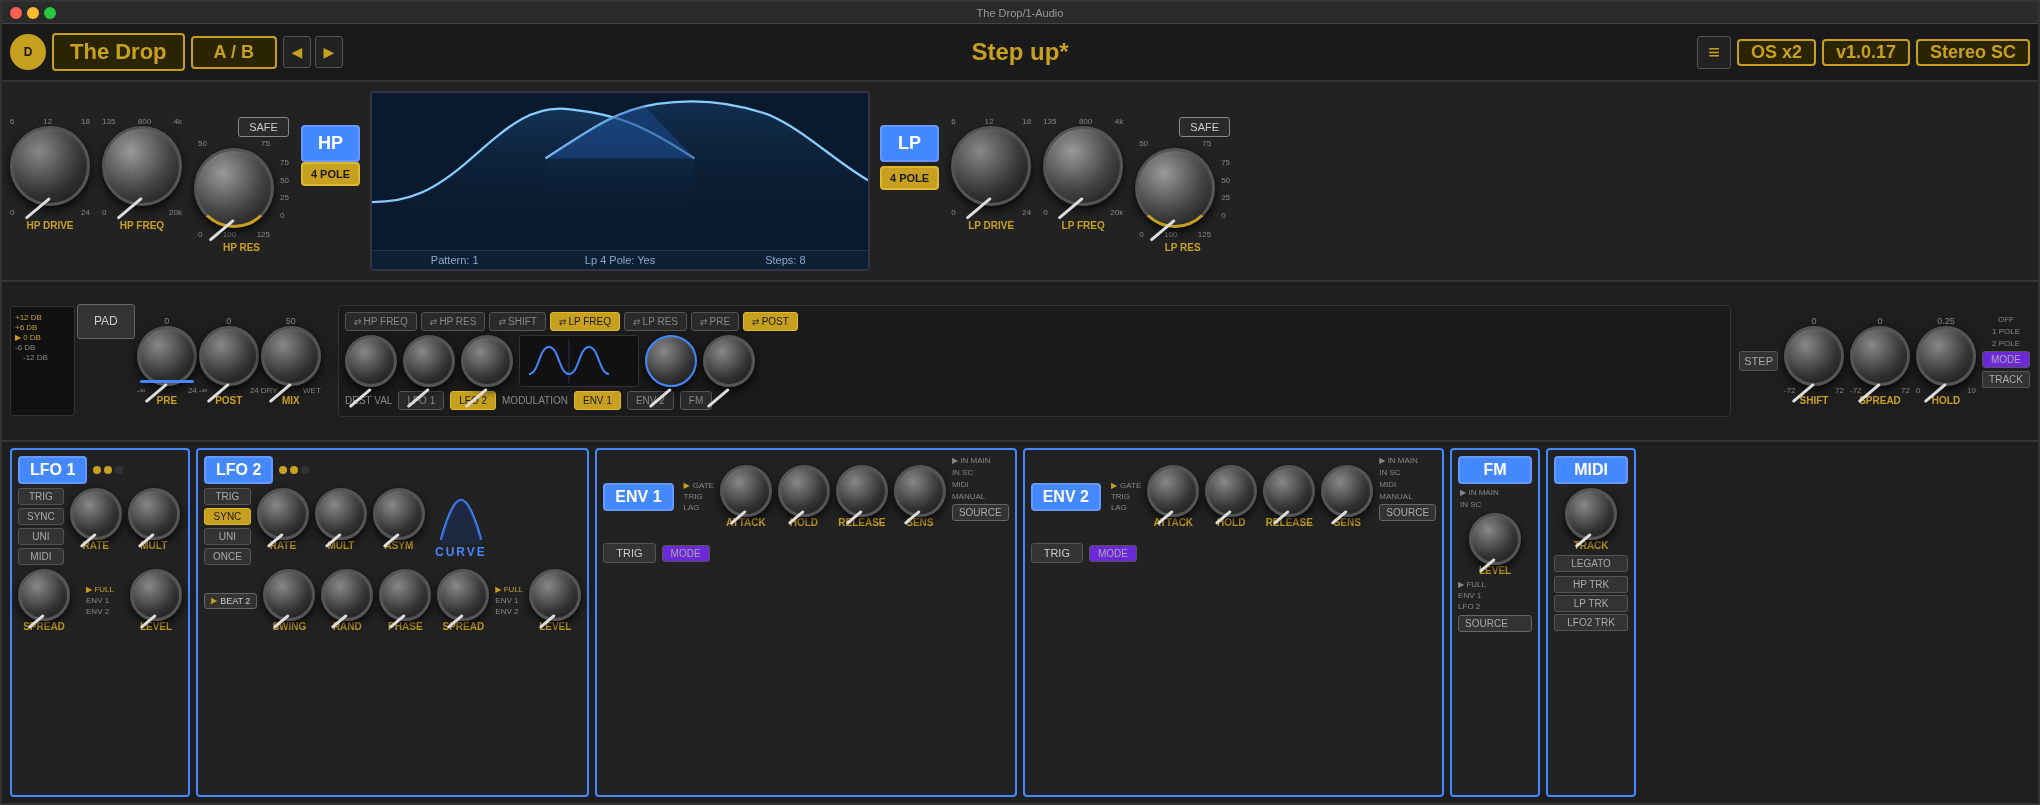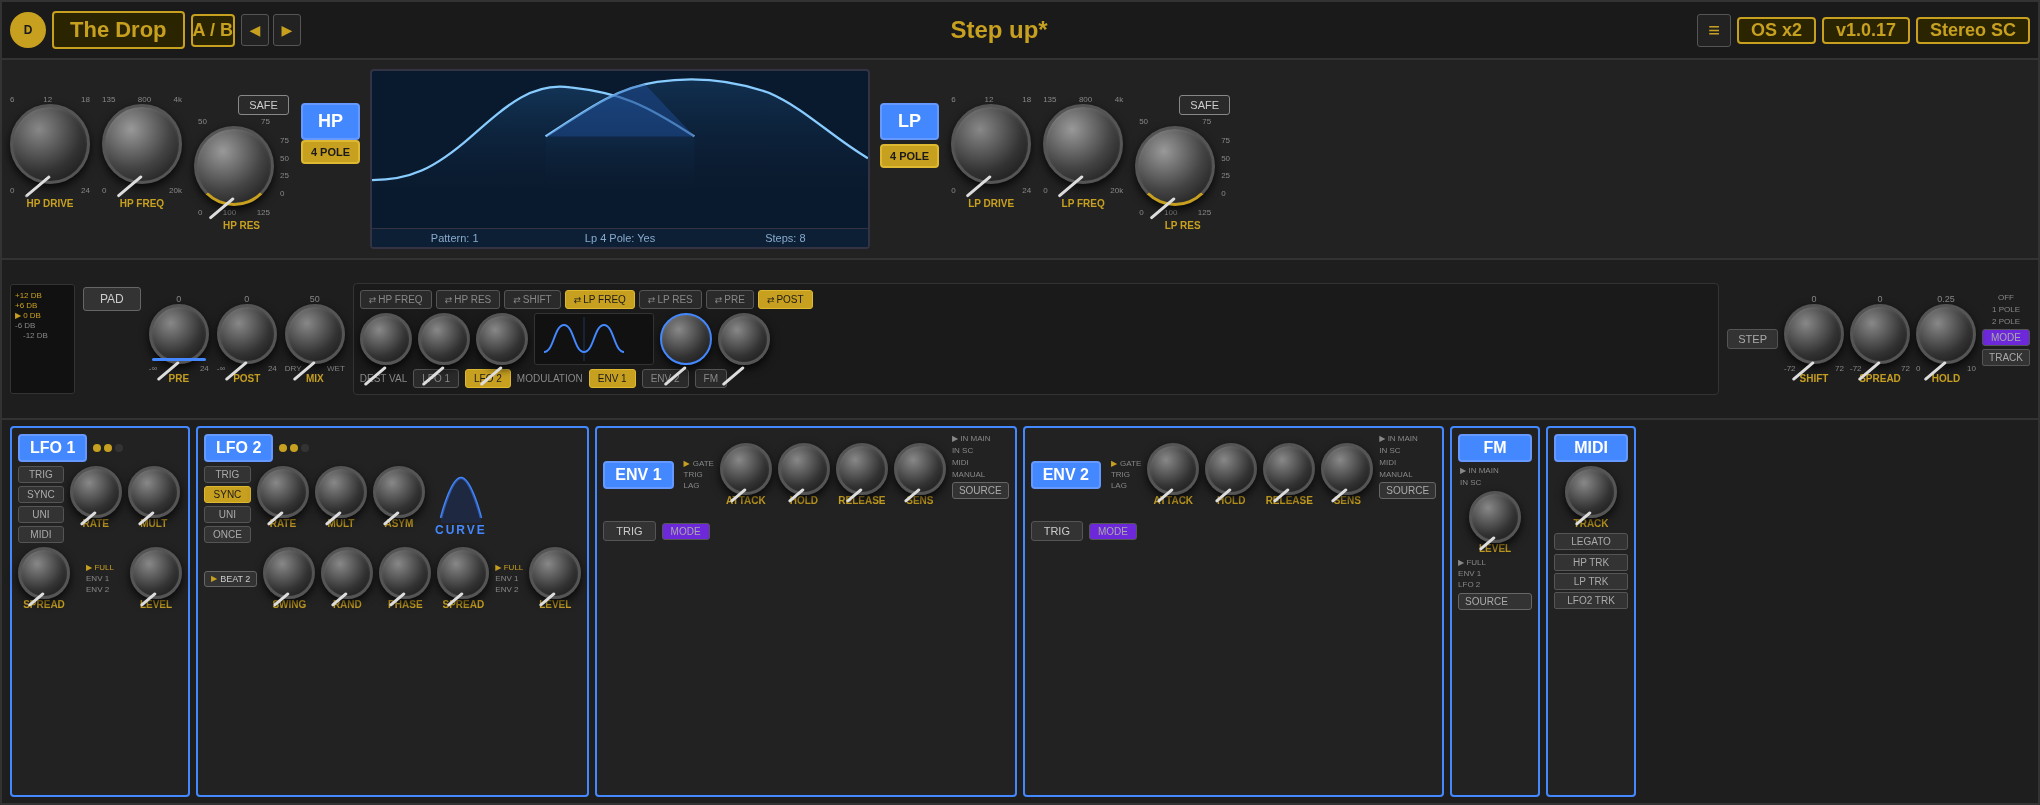--- a/index.html
+++ b/index.html
@@ -74,21 +74,21 @@
       font-weight: bold;
       padding: 4px 16px;
       border-radius: 4px;
     }
     .toolbar-ab {
       background: #2a2500;
       border: 2px solid #c8a020;
       color: #c8a020;
       font-size: 18px;
       font-weight: bold;
-      padding: 4px 0;
+      padding: 4px 21px;
       border-radius: 4px;
     }
     .toolbar-nav {
       display: flex;
       gap: 4px;
     }
     .toolbar-arrow {
       background: #222;
       border: 1px solid #555;
       color: #c8a020;
@@ -448,21 +448,21 @@
       border-radius: 2px;
       cursor: pointer;
       white-space: nowrap;
     }
 
     
     .step-btn {
       background: #333;
       border: 1px solid #555;
       color: #aaa;
-      padding: 3px 10px;
+      padding: 3px 4px;
       font-size: 11px;
       border-radius: 3px;
       cursor: pointer;
     }
 
     svg.filter-svg {
       width: 100%;
       height: 100%;
     }
 
@@ -512,20 +512,28 @@
       display: flex;
       flex-direction: column;
       align-items: center;
     }
   </style>
 </head>
 <body>
 
 <div class="main-container">
 
+  <div class="title-bar" style="position:relative;">
+    <div class="window-controls">
+      <div class="wc wc-close"></div>
+      <div class="wc wc-min"></div>
+      <div class="wc wc-max"></div>
+    </div>
+    <span>The Drop/1-Audio</span>
+  </div>
 
   <div class="toolbar">
     <div class="toolbar-logo">
       <svg width="24" height="24" viewBox="0 0 24 24">
           <circle cx="12" cy="12" r="10" fill="#c8a020"></circle>
           <text x="12" y="16" text-anchor="middle" font-size="12" fill="#1a1a1a" font-weight="bold">D</text>
         </svg>
     </div>
     <div class="toolbar-title">The Drop</div>
     <div class="toolbar-ab">A / B</div>
@@ -697,33 +705,33 @@
           <div class="section-label" style="margin-top:3px;">LP RES</div>
         </div>
       </div>
 
     </div>
 
     <div class="middle-section" style="height:160px;">
 
       <div style="display:flex; flex-direction:column; gap:4px; align-items:flex-start; min-width:320px;">
 
-        <div style="display:flex; align-items:center; gap:8px;">
+        <div style="display:flex; align-items:center; gap:2px;">
 
           <div style="display:flex; flex-direction:column; align-items:flex-start; gap:1px; width:65px; height:110px; background:#111; border:1px solid #333; border-radius:3px; padding:6px 4px; position:relative;">
             <div style="font-size:8px; color:#c8a020; white-space:nowrap;">+12 DB</div>
             <div style="font-size:8px; color:#c8a020; white-space:nowrap;">+6 DB</div>
             <div style="font-size:8px; color:#c8a020; white-space:nowrap; display:flex; align-items:center; gap:2px;">
               <span style="color:#c8a020;">▶</span>
               <span>0 DB</span>
             </div>
             <div style="font-size:8px; color:#888; white-space:nowrap;">-6 DB</div>
             <div style="font-size:8px; color:#888; white-space:nowrap;margin-left:8px;">-12 DB</div>
           </div>
-          <button class="pad-btn" style="height:24px; margin-bottom:80px;">PAD</button>
+          <button class="pad-btn" style="height:35px; margin-bottom:80px;">PAD</button>
 
           <div class="knob-container">
             <div style="font-size:9px; color:#888;">0</div>
             <div class="knob" style="width:60px; height:60px; position:relative;">
               <div style="position:absolute; bottom:0; left:50%; transform:translateX(-50%); width:100%; height:3px; background:#4488ff; border-radius:2px;"></div>
             </div>
             <div style="display:flex; justify-content:space-between; width:60px; font-size:8px; color:#888;">
               <span>-∞</span>
               <span>24</span>
             </div>

